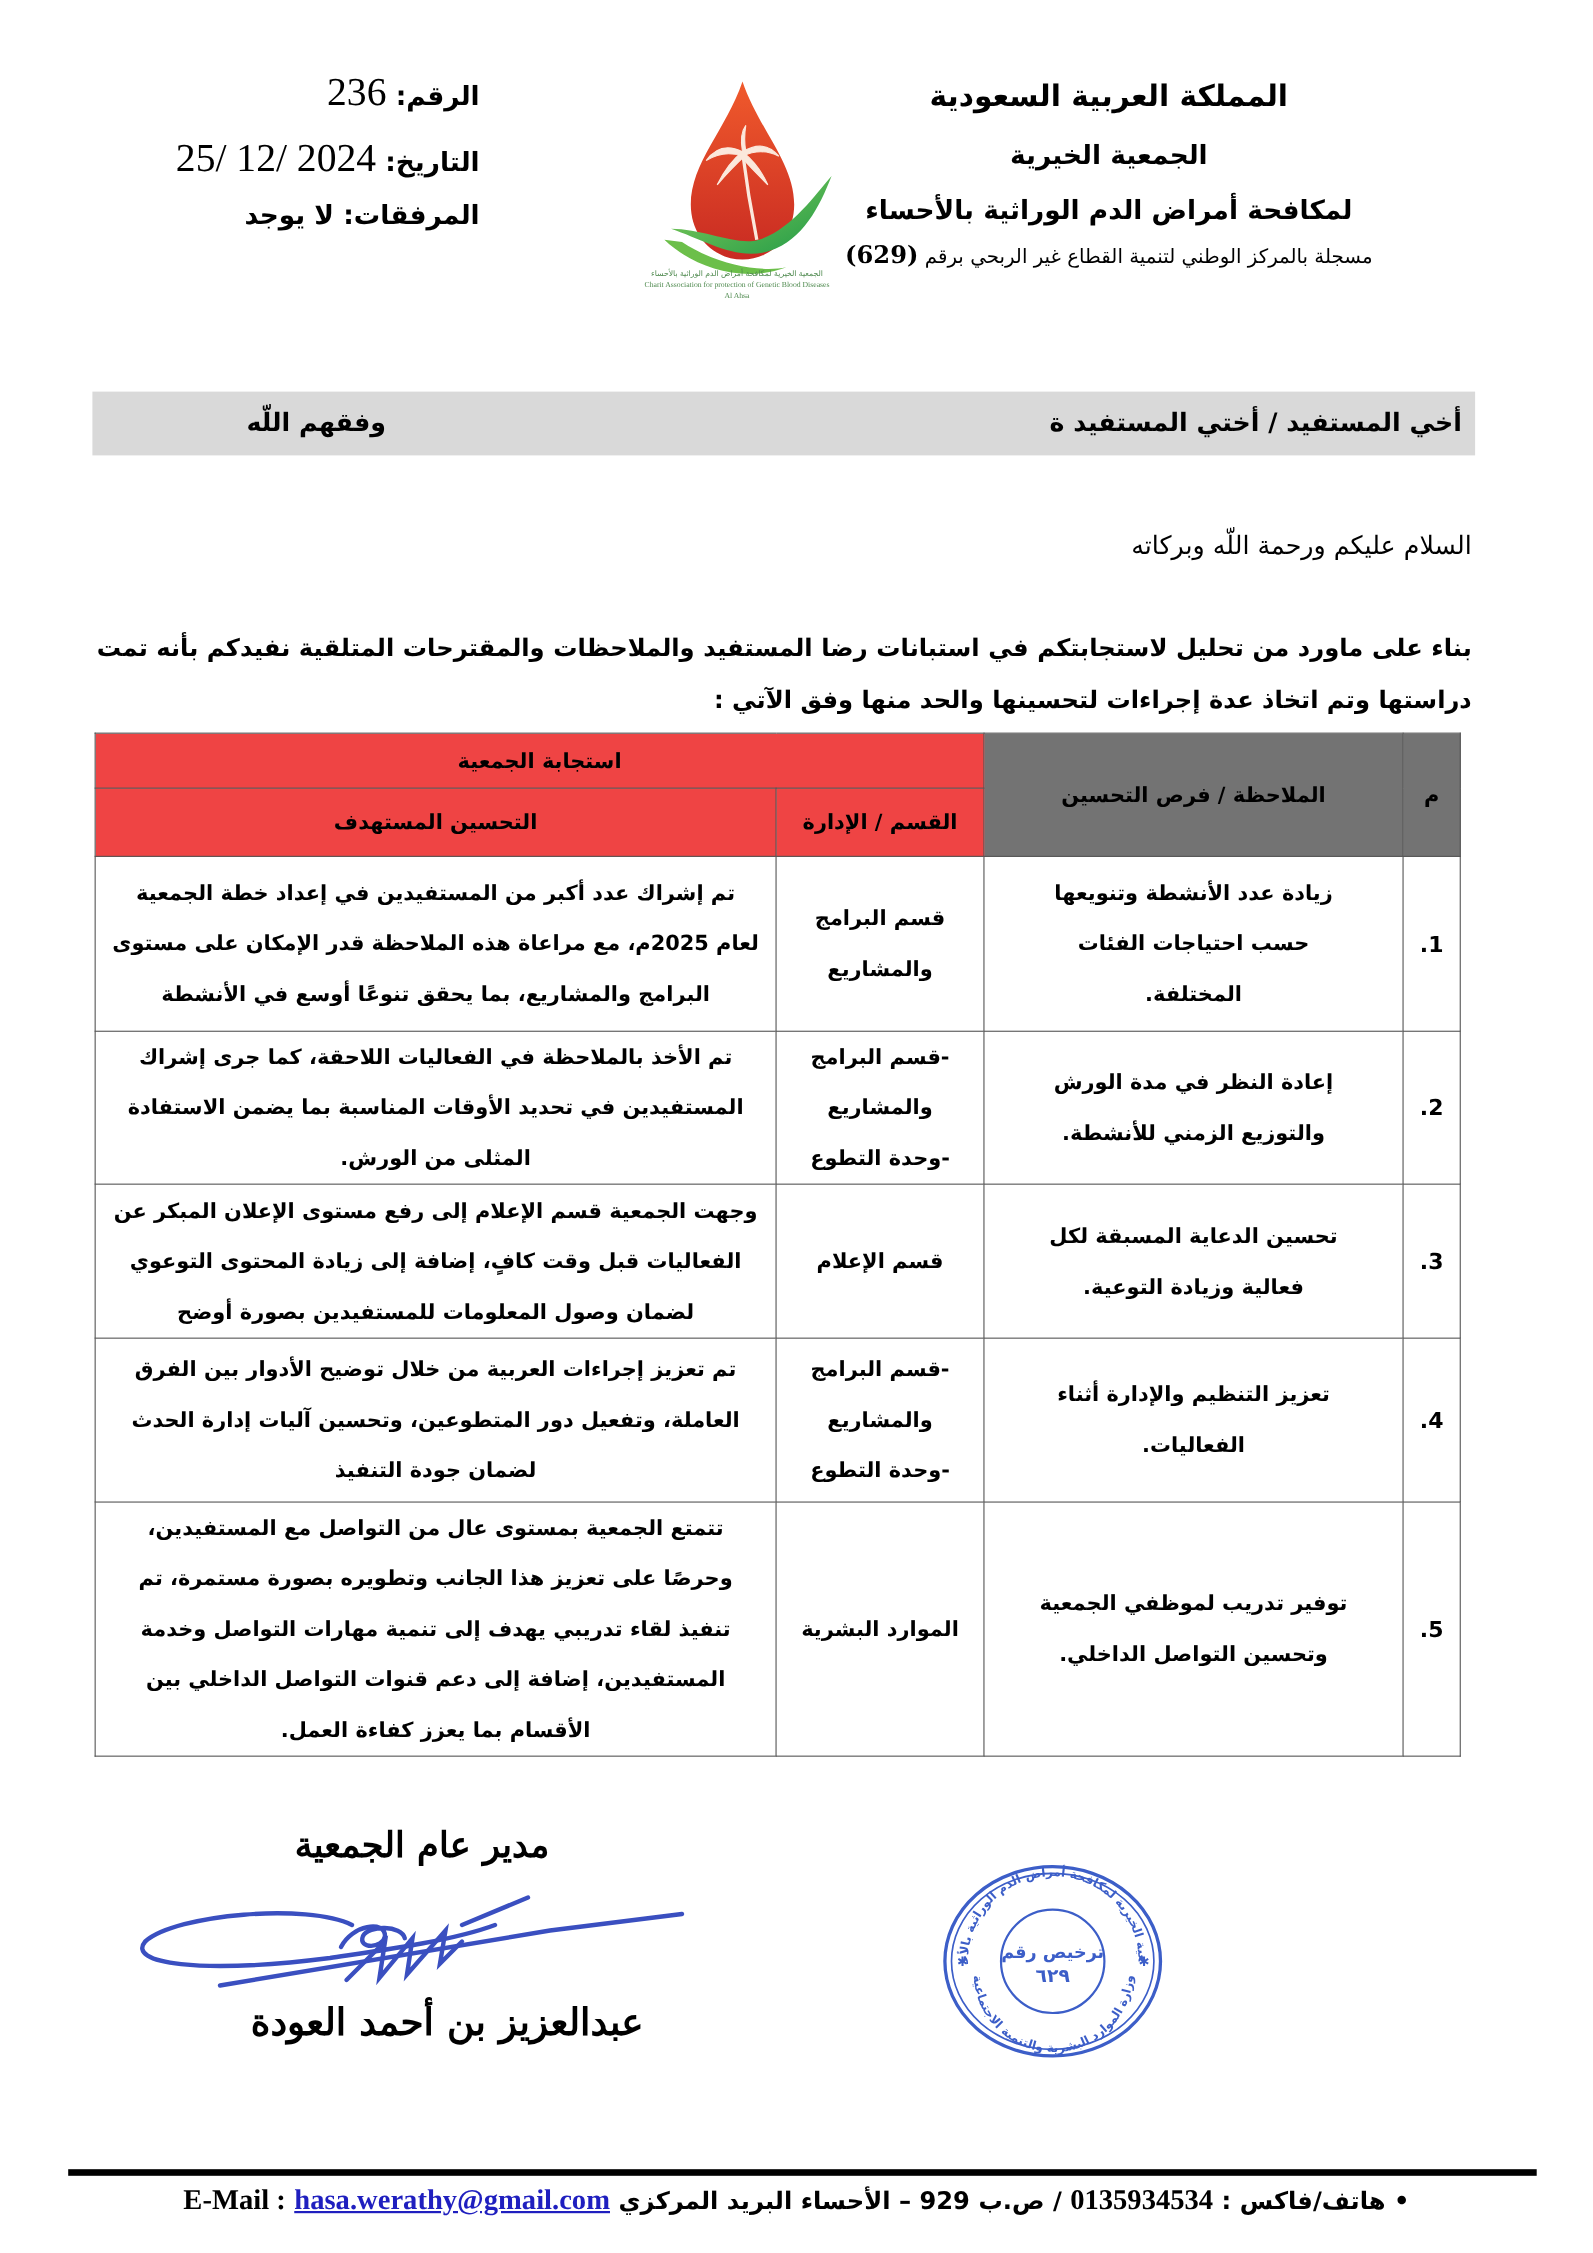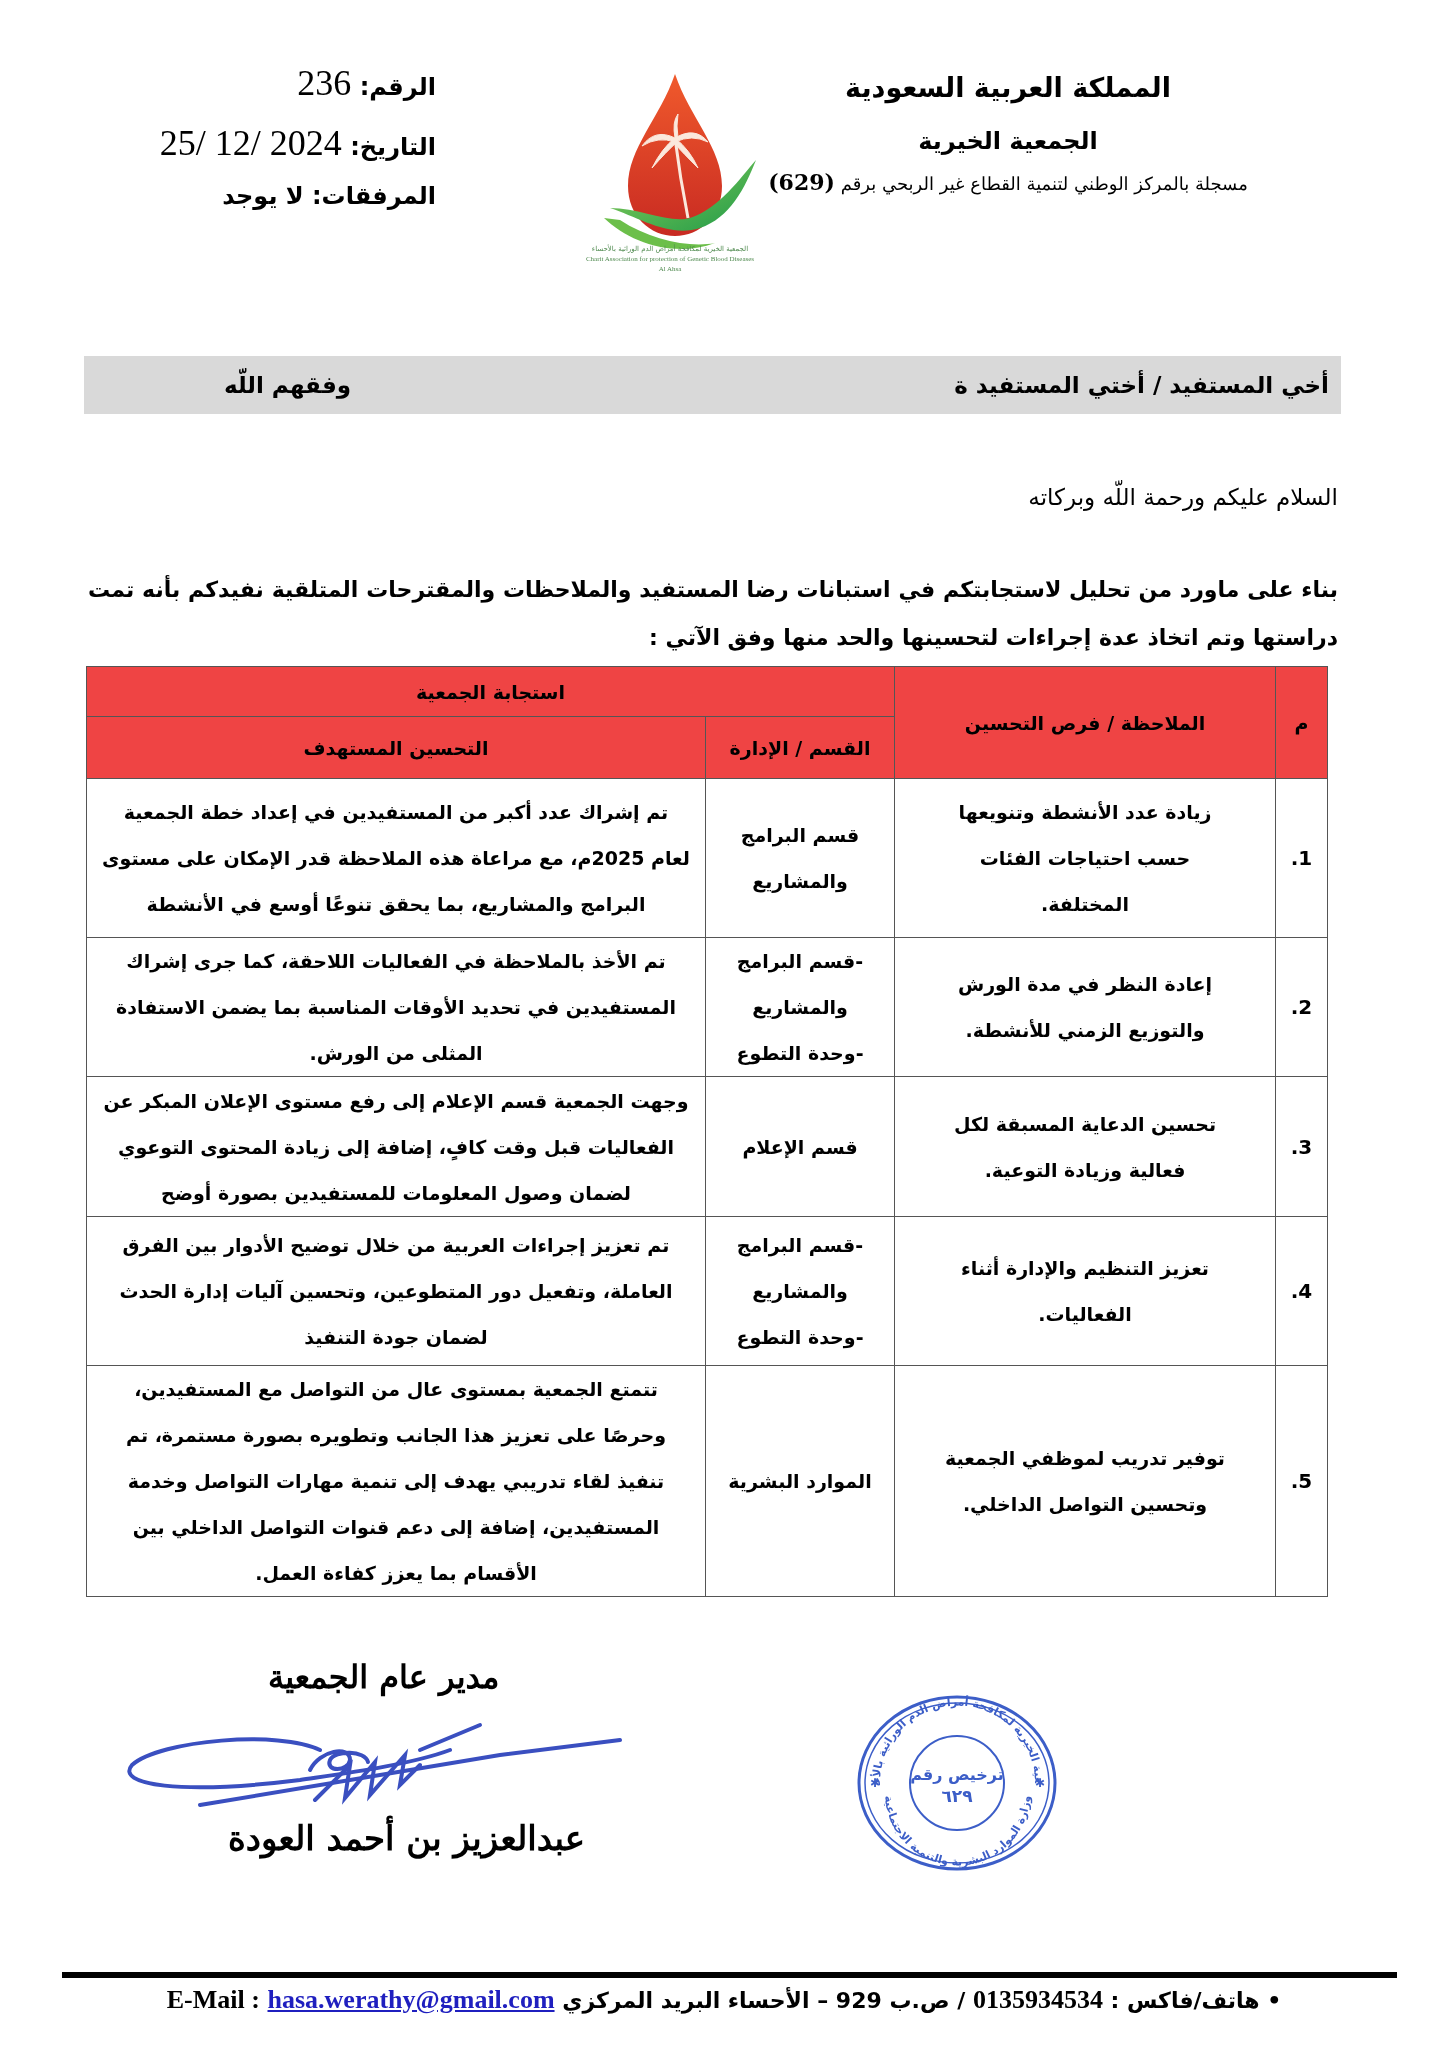--- a/index.html
+++ b/index.html
@@ -29,21 +29,21 @@
   #greet-bar { left: 84px; top: 356px; width: 1257px; height: 58px; background: #d9d9d9;
                display: flex; align-items: center; justify-content: space-between; box-sizing: border-box;
                padding: 0 12px 0 140px; font-weight: bold; font-size: 23px; }
 
   #salam { right: 110px; top: 484px; font-size: 23px; font-weight: normal; }
   #intro { right: 110px; top: 566px; width: 1250px; font-size: 22px; font-weight: bold; line-height: 48px; text-align: justify; text-align-last: right; }
 
   
   #tbl { left: 86px; top: 666px; width: 1241px; border-collapse: collapse; direction: rtl; table-layout: fixed; }
   #tbl td, #tbl th { border: 1.6px solid #555; text-align: center; vertical-align: middle; font-weight: bold; font-size: 19px; line-height: 46px; padding: 0 10px; }
-  #tbl .cream { background: #ef4444; }
+  #tbl .cream { background: #737373; }
   #tbl .green { background: #ef4444; }
   #tbl th { font-size: 19px; }
   #tbl .h1 { height: 50px; }
   #tbl .h2 { height: 62px; }
   #tbl td.num { font-size: 20px; padding: 0; }
   .dash-item { display: block; }
 
   
   #sig-title { left: 268px; top: 1658px; font-family: "DejaVu Serif", serif; font-size: 32px; font-weight: bold; }
   #sig-name { left: 228px; top: 1818px; font-family: "DejaVu Serif", serif; font-size: 34px; font-weight: bold; }
@@ -56,20 +56,21 @@
   #footer { left: 0; top: 1985px; width: 1448px; text-align: center; font-size: 22px; font-weight: bold; white-space: nowrap; }
   #footer .en { font-family: "Liberation Serif", serif; font-size: 26px; }
   #footer a { color: #1f1fbf; text-decoration: underline; }
 </style>
 </head>
 <body>
 
 <div id="hdr-right" class="abs rtl">
   <div class="l1">المملكة العربية السعودية</div>
   <div class="l2">الجمعية الخيرية</div>
+  <div class="l3">لمكافحة أمراض الدم الوراثية بالأحساء</div>
   <div class="l4">
     <span>مسجلة بالمركز الوطني لتنمية القطاع غير الربحي برقم</span>
     <b>(629)</b>
   </div>
 </div>
 
 <svg id="logo" class="abs" viewBox="0 0 190 200">
   <defs>
     <linearGradient id="dropg" x1="0" y1="0" x2="0" y2="1">
       <stop offset="0" stop-color="#f05a2c"></stop>

